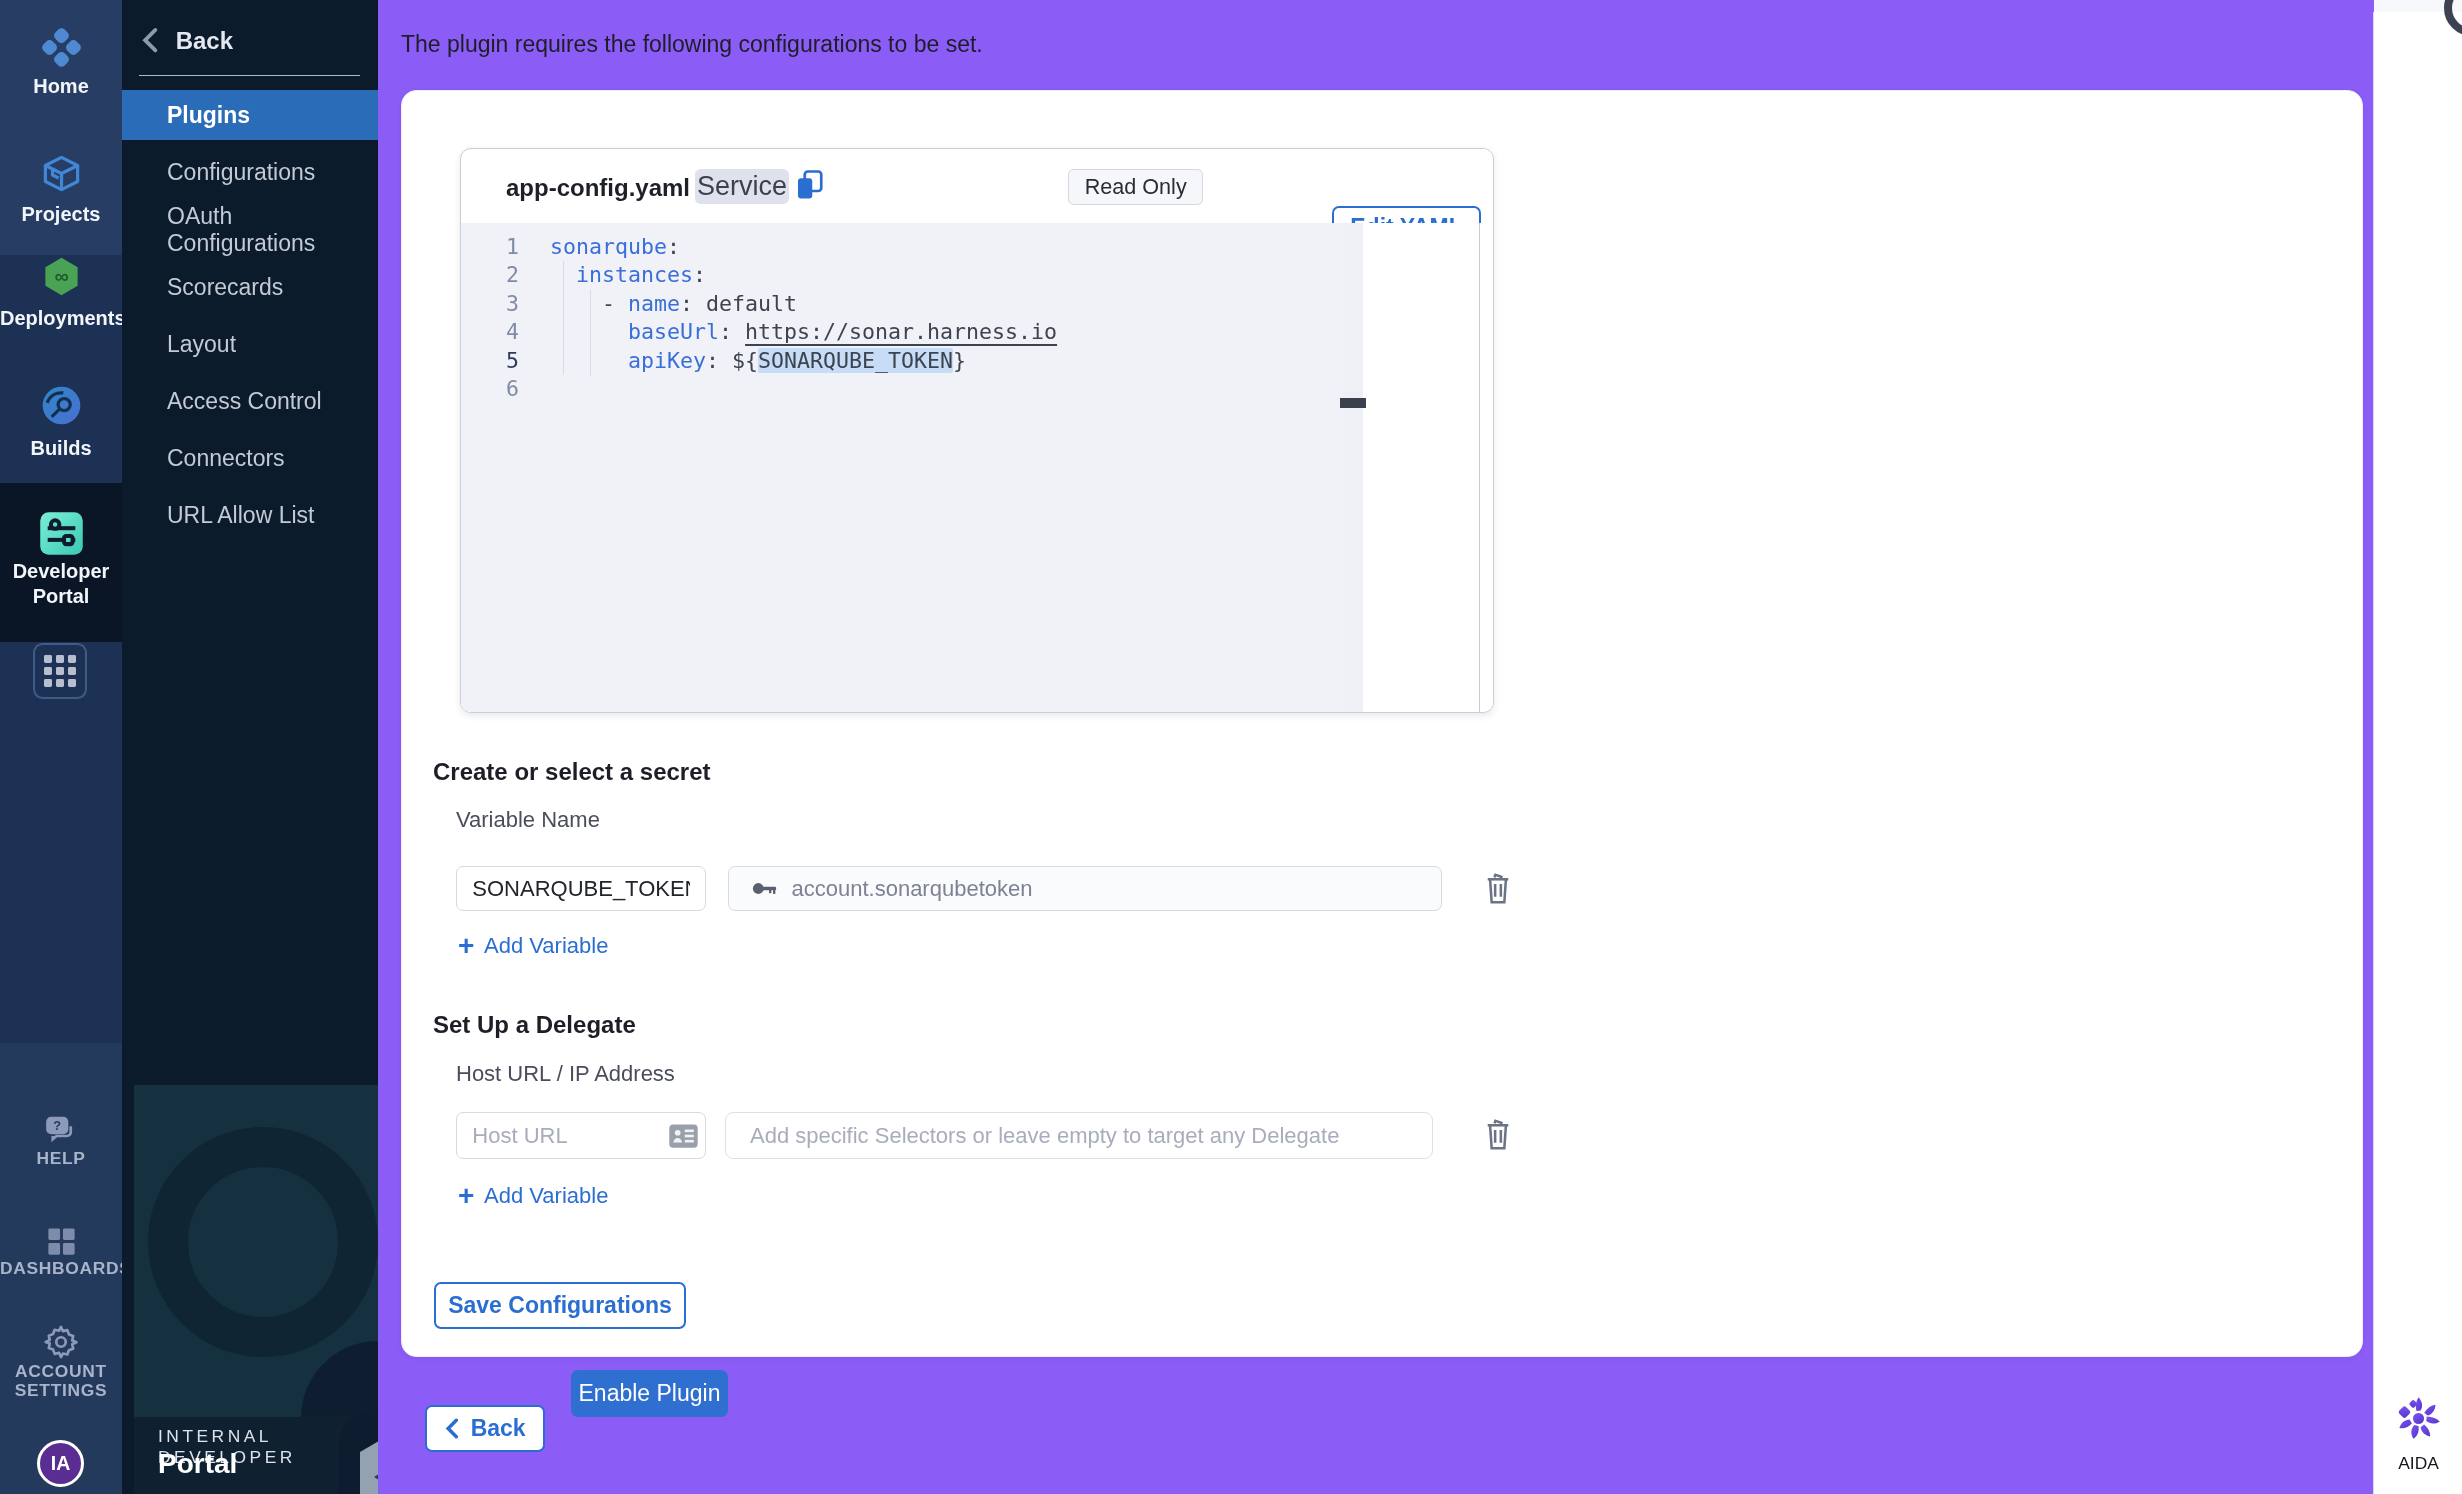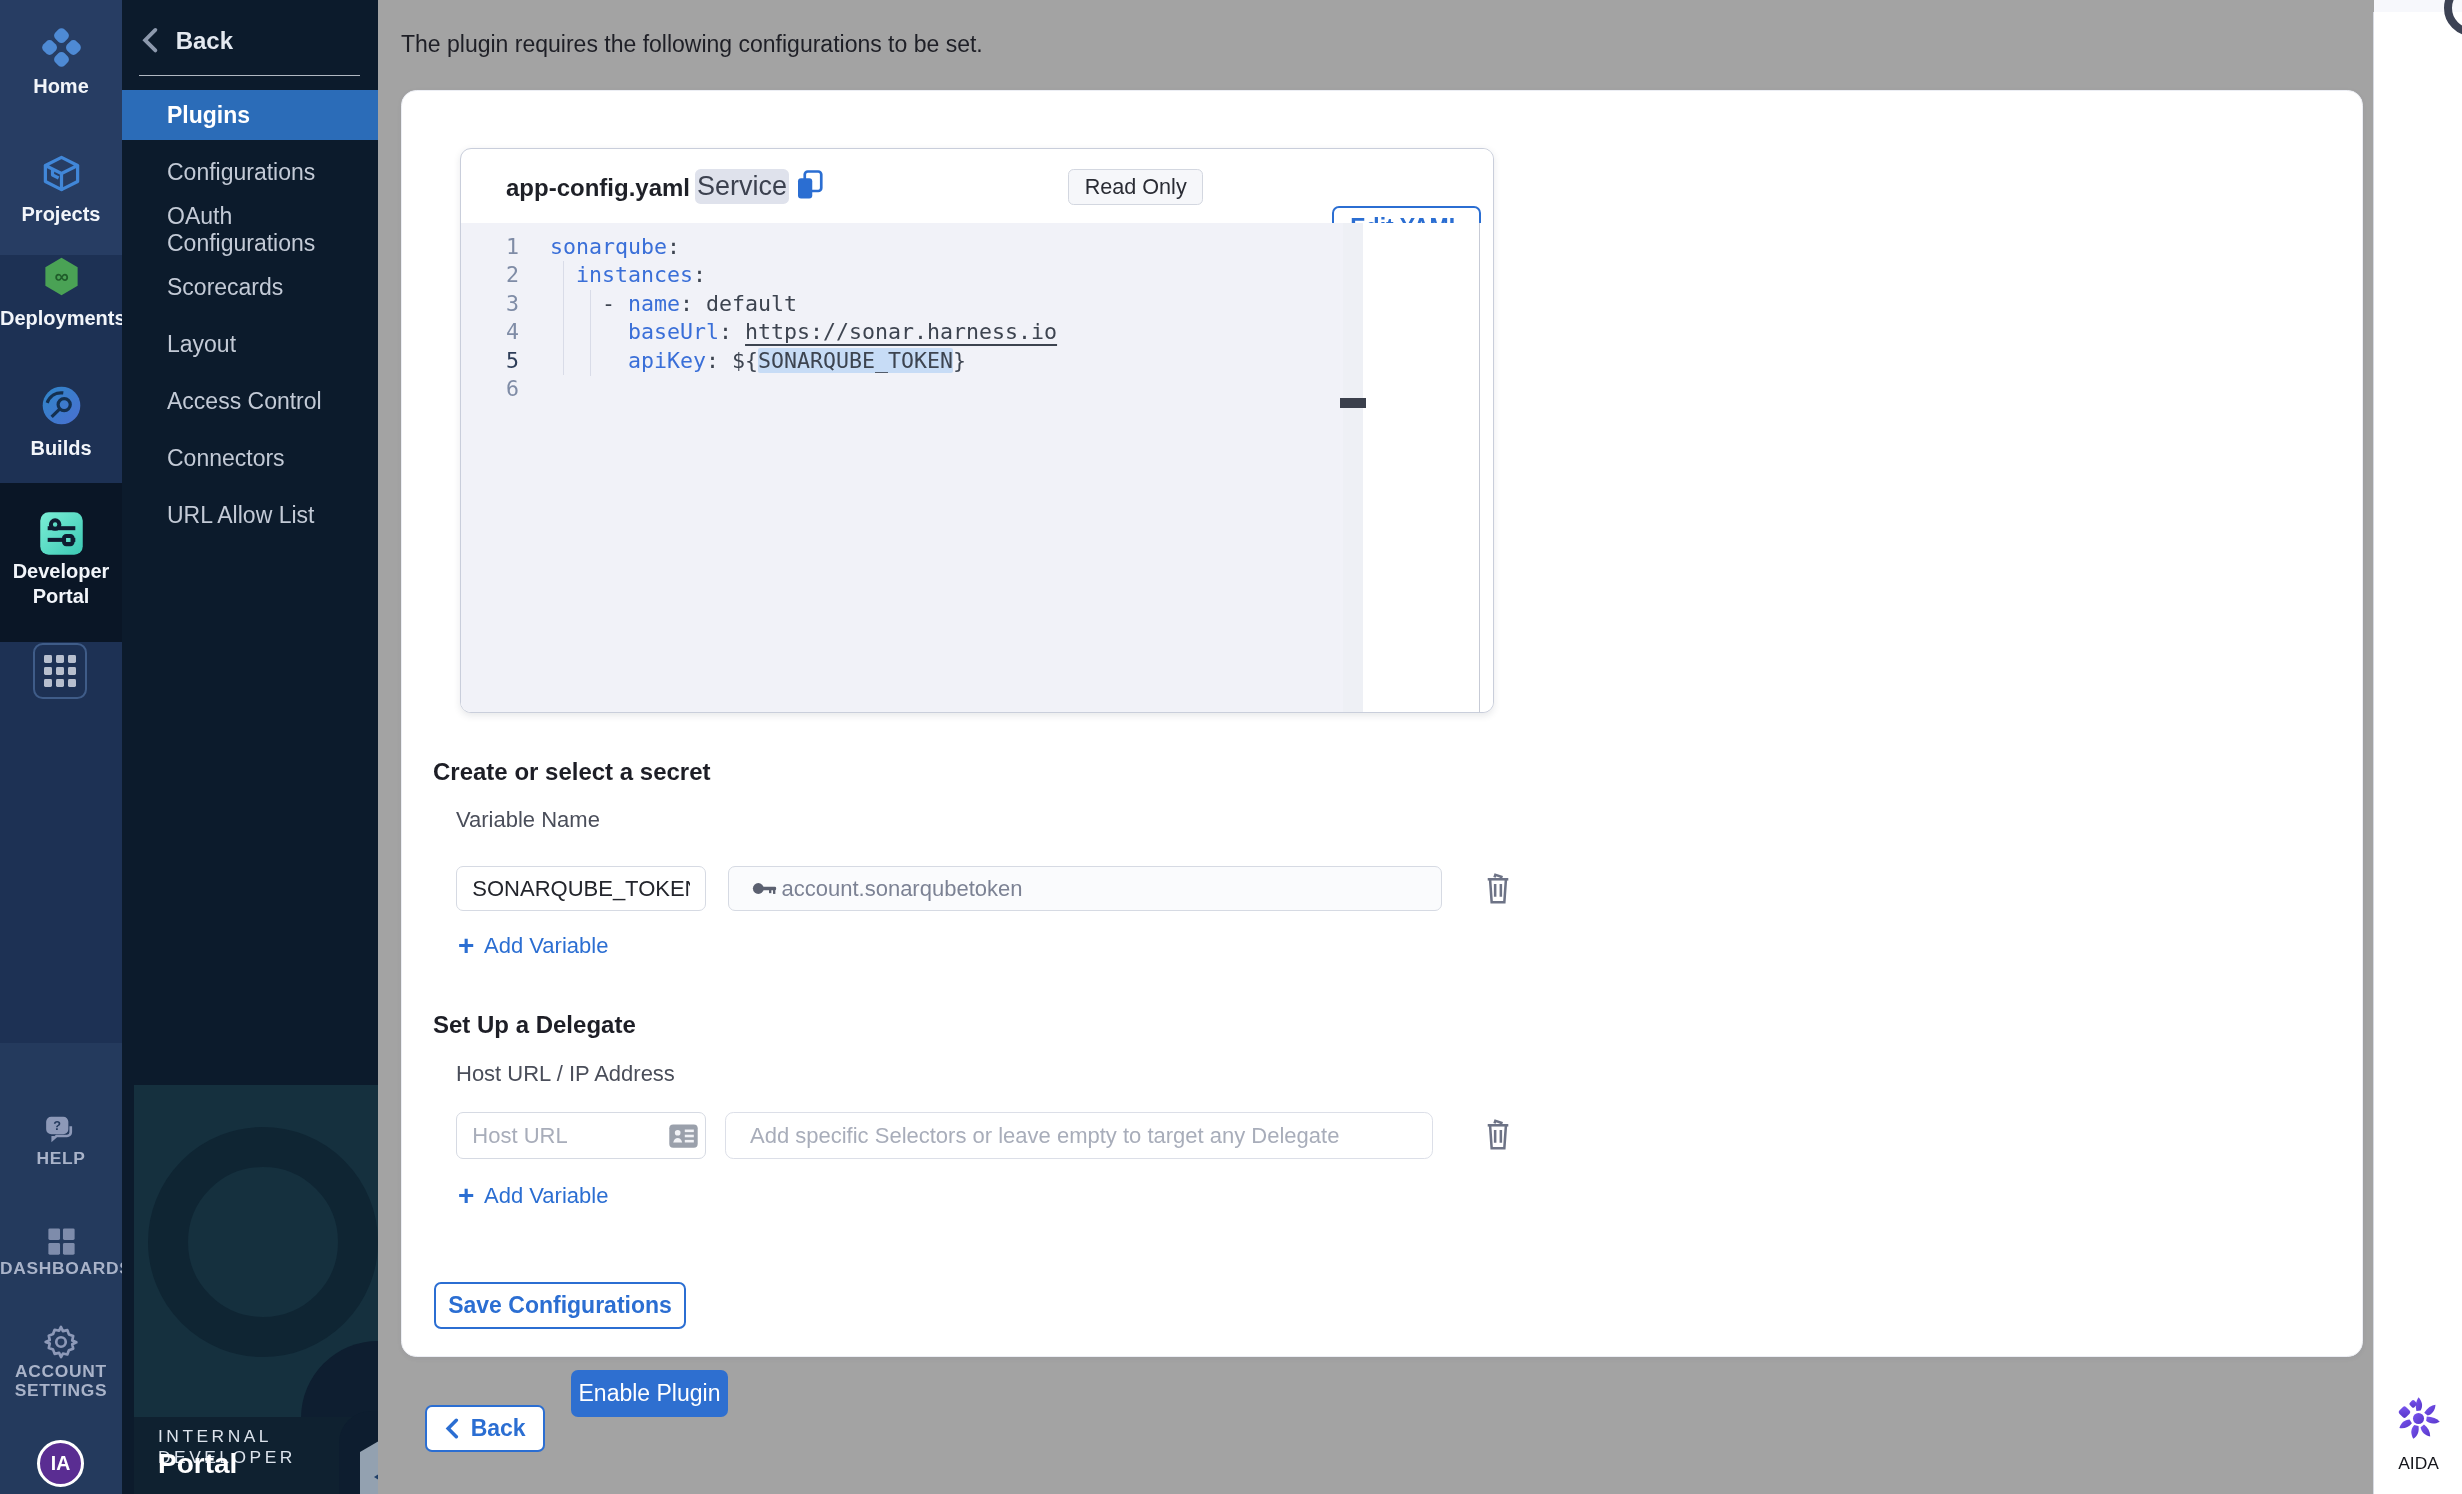--- a/index.html
+++ b/index.html
@@ -32,21 +32,21 @@
   .ring { position:absolute; left:14px; top:42px; width:230px; height:230px; border-radius:50%; border:40px solid #0f2533; }
   .blob-rect { position:absolute; left:167px; top:256px; width:299px; height:299px; border-radius:77px; background:#0e1e30; }
   .blob-rect2 { position:absolute; left:205px; top:326px; width:216px; height:216px; border-radius:32px; background:#0d1d2f; }
   #brand-band { position:absolute; left:0; top:332px; width:256px; height:77px; background:#0f2130; }
   .hexagon { position:absolute; left:226px; top:341px; width:90px; height:104px; background:#93a1b0; clip-path:polygon(50% 0,100% 25%,100% 75%,50% 100%,0 75%,0 25%); }
   .hex-tri { position:absolute; left:240px; top:376px; width:0; height:0; border-top:16.7px solid transparent; border-bottom:16.7px solid transparent; border-right:26.4px solid #1f3f68; }
   #brand-eyebrow { position:absolute; left:24px; top:341px; color:#dce3ec; font-size:17.4px; letter-spacing:3.5px; font-weight:500; }
   #brand-title { position:absolute; left:24px; top:363px; color:#ffffff; font-size:28px; font-weight:bold; }
 
   
-  #main { left:378px; top:0; width:1996px; height:1494px; background:#a3a3a3; }
+  #main { left:378px; top:0; width:1996px; height:1494px; background:#8b5cf6; }
   #intro-text { left:23px; top:31px; font-size:23px; color:#1e1f26; }
   #card { left:23px; top:90px; width:1962px; height:1267px; background:#fff; border:0.7px solid #eceef4; border-radius:15.3px; box-shadow:0 1.4px 5.6px rgba(40,48,70,.05); }
 
   
   #yaml-panel { left:58px; top:57px; width:1034px; height:565px; background:#fff; border:1.4px solid #c9cedb; border-radius:11px; box-shadow:0 2.1px 7px rgba(31,37,55,.10); overflow:hidden; }
   #yaml-head { position:absolute; left:17px; top:0; width:100%; height:74px; background:#fff; }
   #yaml-filename { position:absolute; left:28px; top:25px; font-size:24px; font-weight:bold; color:#1e2027; }
   #svc-badge { position:absolute; left:217px; top:19.5px; height:35px; padding:0 2px; background:#dfe2ec; border-radius:5.6px; font-size:27px; color:#3c414f; display:flex; align-items:center; }
   #copy-ico { position:absolute; left:314px; top:18px; cursor:pointer; }
   #readonly-badge { position:absolute; right:307px; top:20px; height:36px; padding:0 15.3px; background:#f6f7fa; border:1.4px solid #d3d7e0; border-radius:5.6px; font-size:21.6px; color:#2a2c34; display:flex; align-items:center; }
@@ -62,21 +62,21 @@
   .code-txt { position:absolute; left:89px; top:0; color:#3d4450; }
   .tk-key { color:#3a6fd8; }
   .tk-url { text-decoration:underline; text-underline-offset:4.9px; }
   .tk-hl { background:#c7dcf6; border-radius:2.1px; }
   .indent-guide { position:absolute; width:1.4px; background:#d9dce8; }
 
   .sect-head { font-size:24px; font-weight:bold; color:#1d1e26; }
   .field-label { font-size:22px; color:#4a4e5a; }
   .tb { background:#fff; border:1.4px solid #d6dae3; border-radius:7px; font-size:22px; color:#23252c; padding:0 15.3px; font-family:"Liberation Sans",sans-serif; }
   .tb::placeholder { color:#a8adba; }
-  #secret-box { display:flex; align-items:center; gap:2px; padding:0 19.5px; background:#fafbfd; border:1.4px solid #d6dae3; border-radius:7px; color:#7c8294; font-size:22px; cursor:pointer; }
+  #secret-box { display:flex; align-items:center; gap:12px; padding:0 19.5px; background:#fafbfd; border:1.4px solid #d6dae3; border-radius:7px; color:#7c8294; font-size:22px; cursor:pointer; }
   .add-var { display:flex; align-items:center; gap:9.7px; color:#2b6ed2; font-size:22px; font-weight:500; cursor:pointer; }
   .add-var .plus { font-size:28px; font-weight:bold; line-height:22px; }
   .trash-btn { cursor:pointer; }
   #save-btn { left:32px; top:1191px; width:252px; height:47px; background:#fff; border:2.1px solid #2b6ed2; border-radius:7px; color:#2b6ed2; font-size:23px; font-weight:bold; display:flex; align-items:center; justify-content:center; cursor:pointer; }
   #back-btn { left:47px; top:1405px; width:120px; height:47px; background:#fff; border:2.1px solid #2b6ed2; border-radius:7px; color:#2b6ed2; font-size:23px; font-weight:bold; display:flex; align-items:center; justify-content:center; gap:11px; cursor:pointer; }
   #enable-btn { left:193px; top:1370px; width:157px; height:47px; background:#2e6fd0; border:none; border-radius:7px; color:#fff; font-size:23px; font-weight:normal; display:flex; align-items:center; justify-content:center; cursor:pointer; }
 
   
   #right-rail { left:2373px; top:12px; width:89px; height:1494px; background:#fff; border-left:1.4px solid #d8dbe3; }
   #corner-arc { position:absolute; left:70px; top:-32px; width:56px; height:56px; border-radius:50%; border:8.3px solid #3c4254; background:transparent; }

